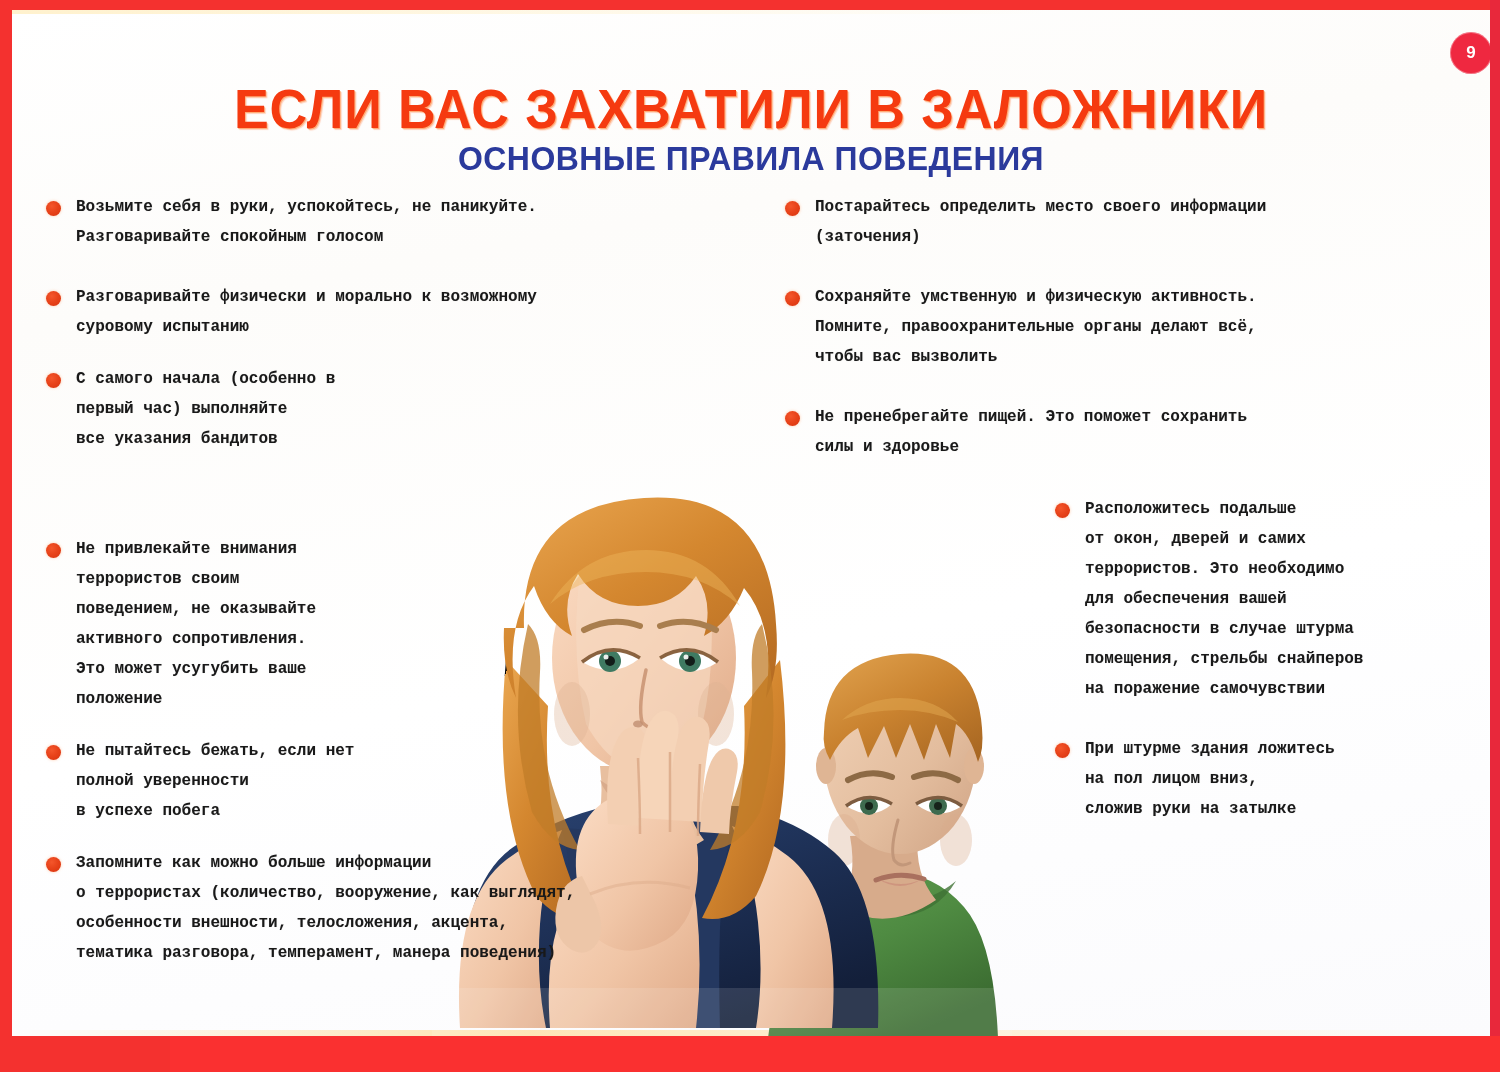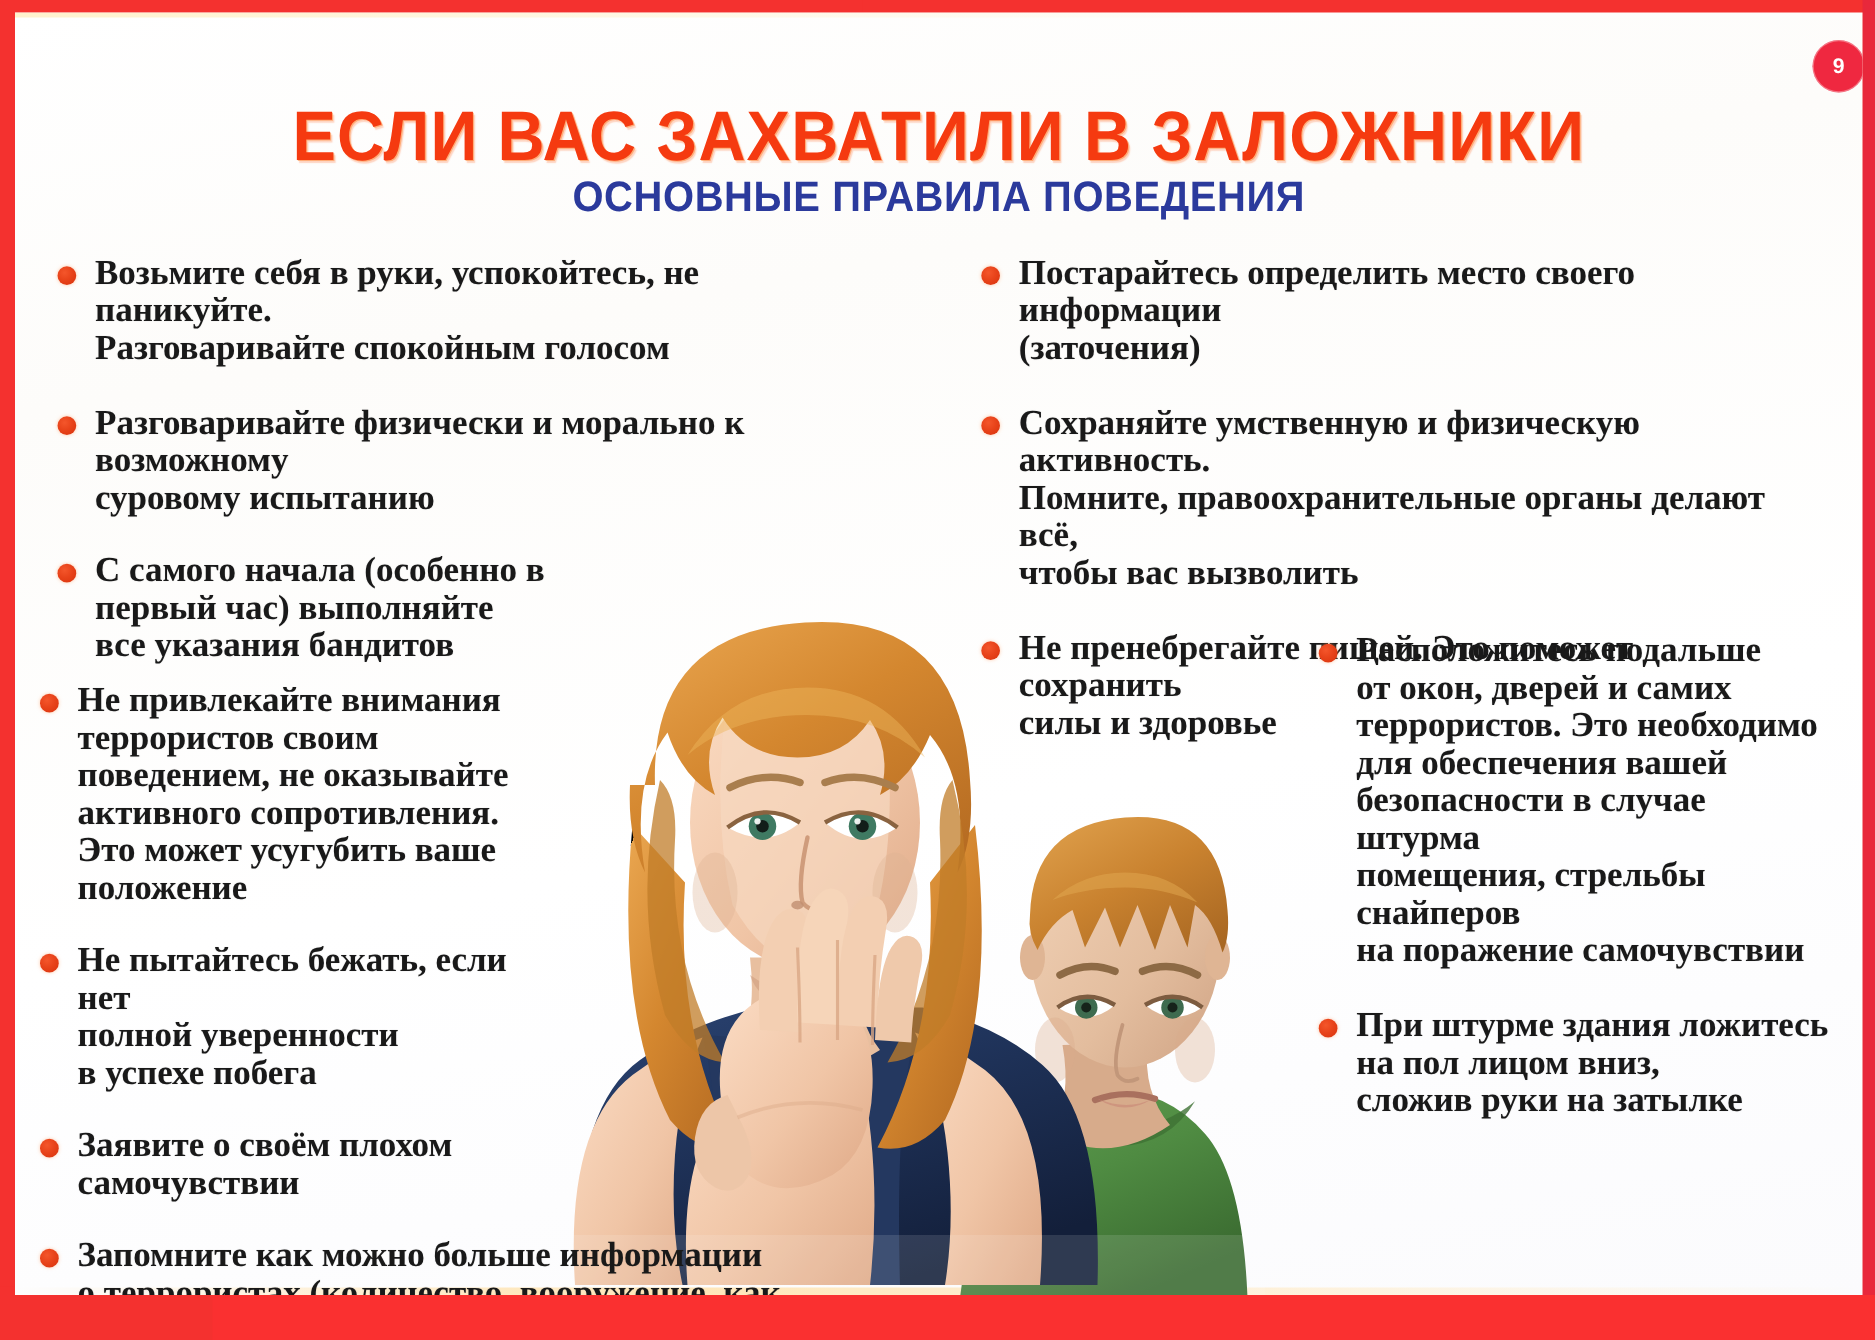--- a/index.html
+++ b/index.html
@@ -131,43 +131,43 @@
 
   
   .block {
     position: absolute;
     z-index: 25;
   }
   .bullet-item {
     position: relative;
     padding-left: 38px;
     margin-bottom: 14px;
-    font-family: Liberation Serif, serif;
+    font-family: Liberation Mono, monospace;
     font-weight: bold;
-    font-size: 28px;
+    font-size: 16px;
     line-height: 30px;
     color: #191919;
     white-space: pre-line;
     text-shadow: 0 0 1px rgba(0,0,0,.18);
   }
   .bullet-item::before {
     content: "";
     position: absolute;
     left: 8px;
     top: 9px;
     width: 15px;
     height: 15px;
     border-radius: 50%;
     background: radial-gradient(circle at 38% 34%, #f4562b 0%, #e8431a 45%, #d8320c 100%);
     box-shadow: 0 0 3px rgba(255,170,120,.65);
   }
 
   
   .col-left-a  { left: 26px;  top: 166px; width: 640px; }
-  .col-left-b  { left: 12px;  top: 508px; width: 400px; }
+  .col-left-b  { left: 26px;  top: 508px; width: 400px; }
   .col-right-a { left: 765px; top: 166px; width: 660px; }
   .col-right-b { left: 1035px; top: 468px; width: 420px; }
 
   .tight { margin-bottom: 8px; }
   .gap-lg { margin-bottom: 30px; }
   .gap-md { margin-bottom: 22px; }
 
   
   .illustration {
     position: absolute;
@@ -375,22 +375,20 @@
     <div class="block col-left-b">
       <p class="bullet-item gap-md">Не привлекайте внимания
 террористов своим
 поведением, не оказывайте
 активного сопротивления.
 Это может усугубить ваше
 положение</p>
       <p class="bullet-item gap-md">Не пытайтесь бежать, если нет
 полной уверенности
 в успехе побега</p>
-      <p class="bullet-item tight">Заявите о своём плохом
-самочувствии</p>
       <p class="bullet-item" style="width:660px">Запомните как можно больше информации
 о террористах (количество, вооружение, как выглядят,
 особенности внешности, телосложения, акцента,
 тематика разговора, темперамент, манера поведения)</p>
     </div>
 
     <div class="block col-right-a">
       <p class="bullet-item gap-lg">Постарайтесь определить место своего информации
 (заточения)</p>
       <p class="bullet-item gap-lg">Сохраняйте умственную и физическую активность.

